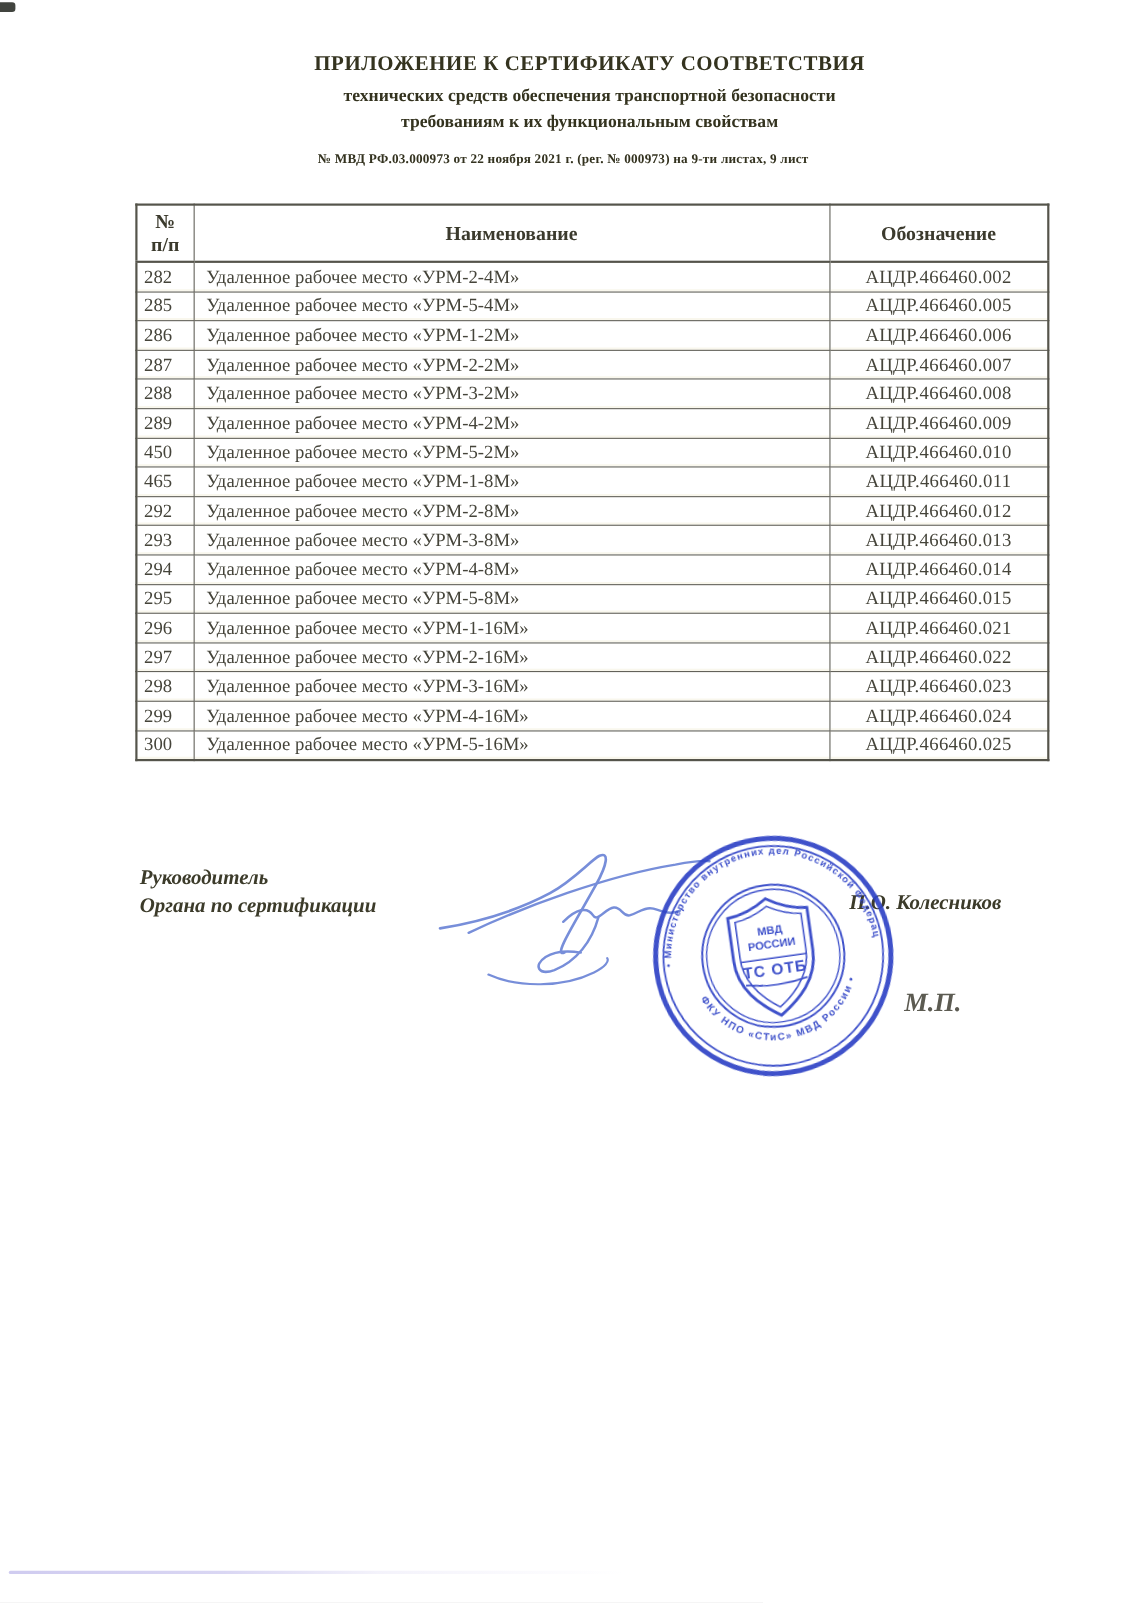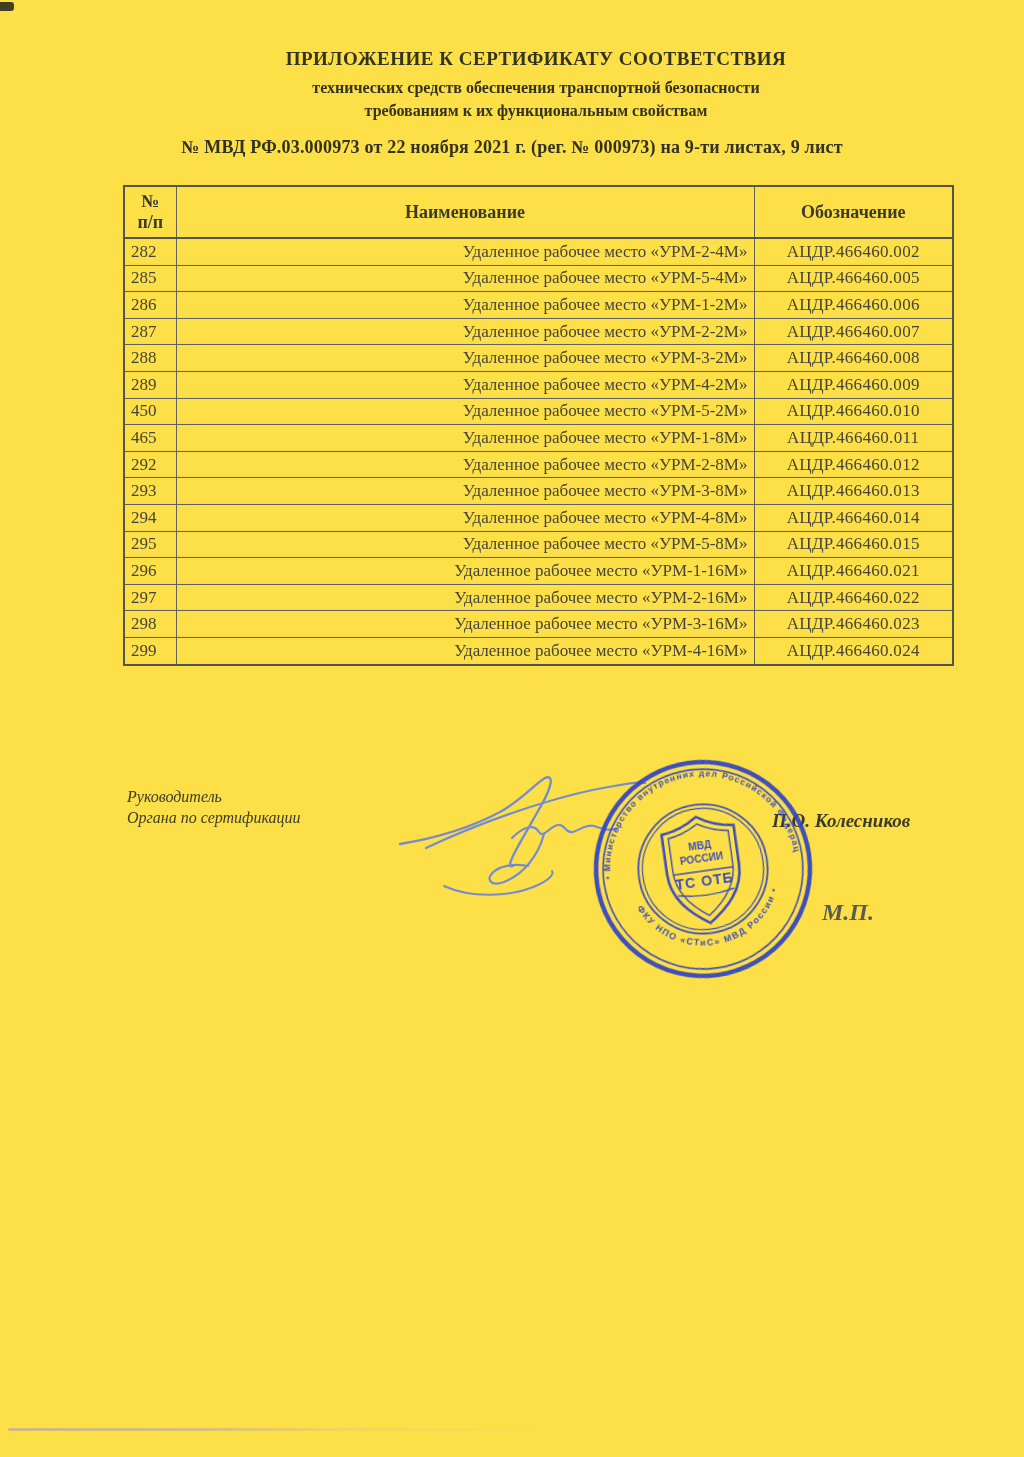--- a/index.html
+++ b/index.html
@@ -1,20 +1,20 @@
 <!DOCTYPE html>
 <html lang="ru"><head>
 <meta charset="utf-8">
 <style>
   html,body{margin:0;padding:0;background:#e8e8e8;}
   .page{
     position:relative;
     width:1024px;height:1457px;
     margin:0 auto;
-    background:#fde047;
+    background:#ffffff;
     overflow:hidden;
     font-family:"Liberation Serif", serif;
     color:#3a3930;
   }
   
   .corner-mark{
     position:absolute;left:0;top:2px;width:14px;height:9px;
     background:#20231d;opacity:.85;border-radius:0 3px 3px 0;
   }
   .bottom-streak{
@@ -26,21 +26,21 @@
   .title-block{
     position:absolute;left:0;right:0;top:48px;text-align:center;
     transform:translateX(24px);
     color:#34331f;
   }
   .title-1{font-size:19px;font-weight:bold;letter-spacing:.5px;line-height:1.2;}
   .title-2{font-size:16px;font-weight:bold;margin-top:7px;line-height:1.25;}
   .title-3{font-size:16px;font-weight:bold;margin-top:3px;line-height:1.25;}
   .doc-line{
     position:absolute;left:0;right:0;top:137px;text-align:center;
-    font-size:18px;font-weight:bold;color:#33321f;letter-spacing:.2px;
+    font-size:12px;font-weight:bold;color:#33321f;letter-spacing:.2px;
   }
   
   .cert-table{
     position:absolute;left:123px;top:185px;width:829px;
     border-collapse:collapse;table-layout:fixed;
     font-size:17px;color:#45443a;
   }
   .cert-table col.col-num{width:52px;}
   .cert-table col.col-name{width:578px;}
   .cert-table col.col-des{width:199px;}
@@ -51,27 +51,27 @@
   }
   .cert-table{border:2px solid #55544b;}
   .cert-table thead th{
     height:48px;font-size:18px;font-weight:bold;color:#3b3a2d;
     text-align:center;vertical-align:middle;line-height:1.15;
     border-bottom:2px solid #55544b;
   }
   .cert-table tbody td{height:23.6px;vertical-align:middle;}
   .cert-table tbody tr td{box-shadow:0 -2px 0 rgba(210,200,130,.14) inset;}
   .cell-num{text-align:left;}
-  .cell-name{text-align:right;padding-left:11px !important;}
+  .cell-name{text-align:left;padding-left:11px !important;}
   .cell-des{text-align:center;letter-spacing:.3px;}
   .hdr-two-line span{display:block;}
   
   .role-block{
     position:absolute;left:127px;top:786px;
-    font-size:16px;font-weight:normal;font-style:italic;color:#3c3b2a;
+    font-size:19px;font-weight:bold;font-style:italic;color:#3c3b2a;
     line-height:1.32;
   }
   .signer-name{
     position:absolute;left:772px;top:810px;
     font-size:19px;font-weight:bold;font-style:italic;color:#3c3b2a;
     z-index:1;
   }
   .mp-mark{
     position:absolute;left:822px;top:899px;
     font-size:24px;font-style:italic;color:#5c5b52;
@@ -209,20 +209,25 @@
       <td class="cell-name">Удаленное рабочее место «УРМ-3-16М»</td>
       <td class="cell-des">АЦДР.466460.023</td>
     </tr>
 
     <tr>
       <td class="cell-num">299</td>
       <td class="cell-name">Удаленное рабочее место «УРМ-4-16М»</td>
       <td class="cell-des">АЦДР.466460.024</td>
     </tr>
 
+    <tr>
+      <td class="cell-num">300</td>
+      <td class="cell-name">Удаленное рабочее место «УРМ-5-16М»</td>
+      <td class="cell-des">АЦДР.466460.025</td>
+    </tr>
   </tbody>
   </table>
 
   <div class="role-block">
     <div>Руководитель</div>
     <div>Органа по сертификации</div>
   </div>
 
   <div class="signer-name">П.О. Колесников</div>
   <div class="mp-mark">М.П.</div>

